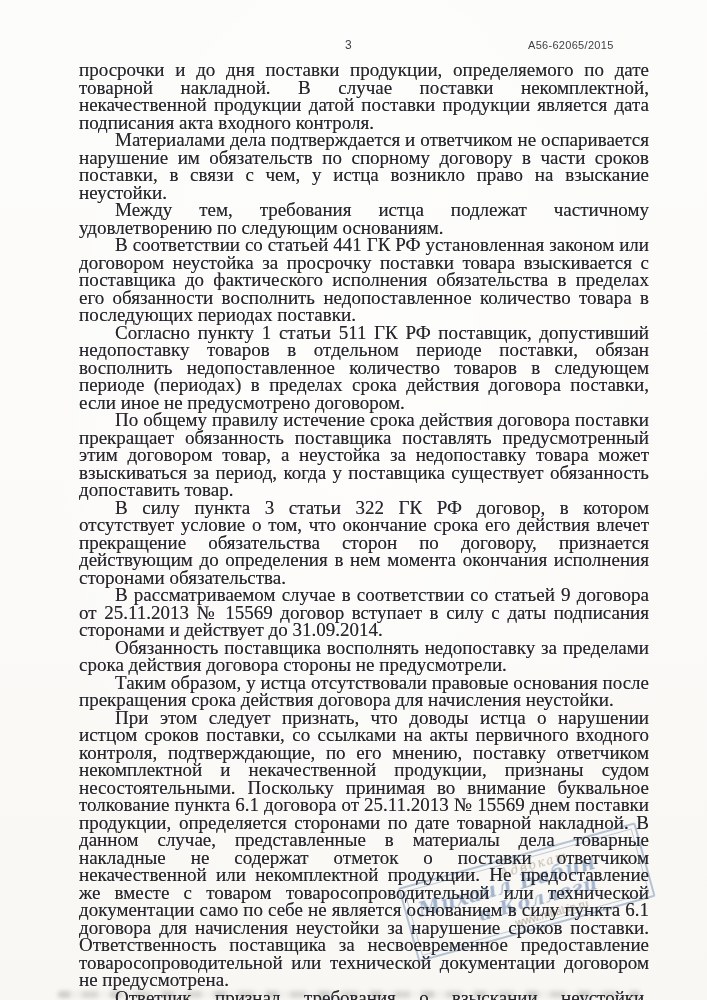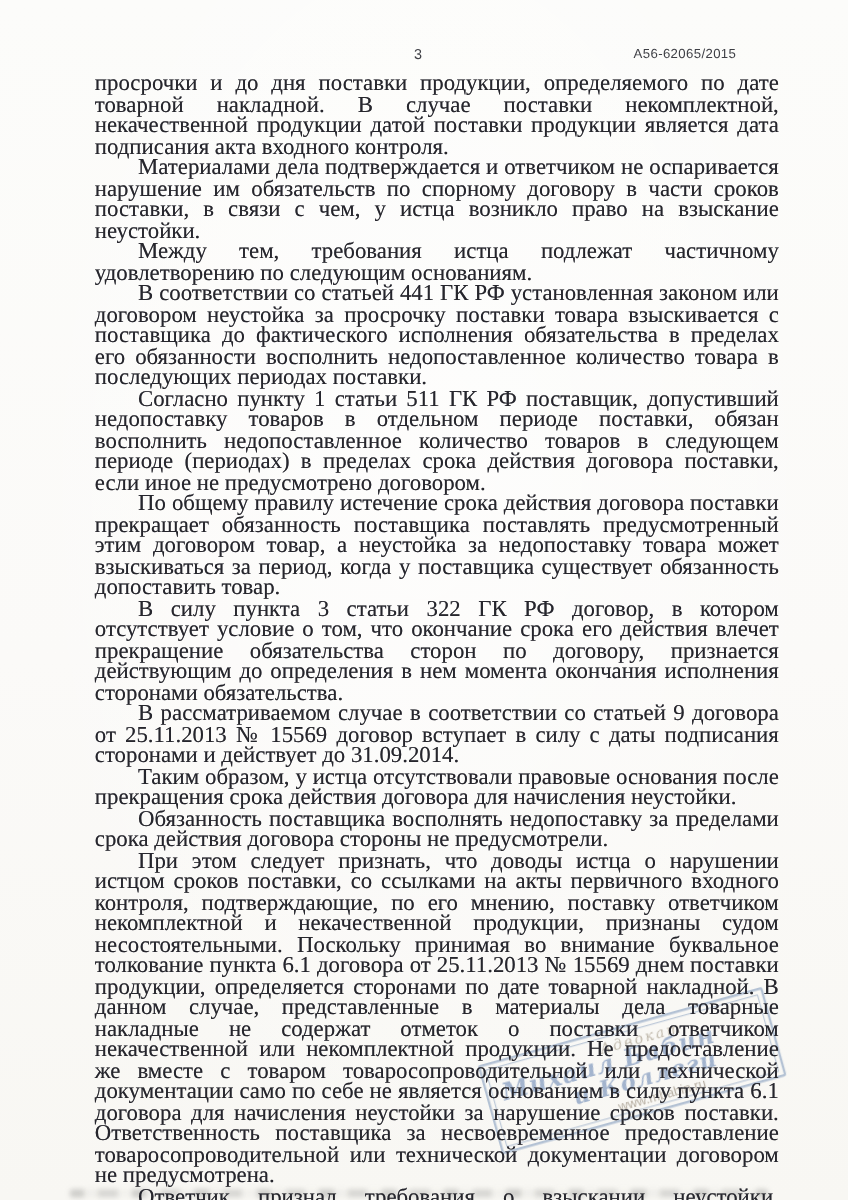--- a/index.html
+++ b/index.html
@@ -161,22 +161,22 @@
 
   <div class="doc-body">
       <p>просрочки и до дня поставки продукции, определяемого по дате товарной накладной. В случае поставки некомплектной, некачественной продукции датой поставки продукции является дата подписания акта входного контроля.</p>
       <p class="indent">Материалами дела подтверждается и ответчиком не оспаривается нарушение им обязательств по спорному договору в части сроков поставки, в связи с чем, у истца возникло право на взыскание неустойки.</p>
       <p class="indent">Между тем, требования истца подлежат частичному удовлетворению по следующим основаниям.</p>
       <p class="indent">В соответствии со статьей 441 ГК РФ установленная законом или договором неустойка за просрочку поставки товара взыскивается с поставщика до фактического исполнения обязательства в пределах его обязанности восполнить недопоставленное количество товара в последующих периодах поставки.</p>
       <p class="indent">Согласно пункту 1 статьи 511 ГК РФ поставщик, допустивший недопоставку товаров в отдельном периоде поставки, обязан восполнить недопоставленное количество товаров в следующем периоде (периодах) в пределах срока действия договора поставки, если иное не предусмотрено договором.</p>
       <p class="indent">По общему правилу истечение срока действия договора поставки прекращает обязанность поставщика поставлять предусмотренный этим договором товар, а неустойка за недопоставку товара может взыскиваться за период, когда у поставщика существует обязанность допоставить товар.</p>
       <p class="indent">В силу пункта 3 статьи 322 ГК РФ договор, в котором отсутствует условие о том, что окончание срока его действия влечет прекращение обязательства сторон по договору, признается действующим до определения в нем момента окончания исполнения сторонами обязательства.</p>
       <p class="indent">В рассматриваемом случае в соответствии со статьей 9 договора от 25.11.2013 № 15569 договор вступает в силу с даты подписания сторонами и действует до 31.09.2014.</p>
+      <p class="indent">Обязанность поставщика восполнять недопоставку за пределами срока действия договора стороны не предусмотрели.</p>
       <p class="indent">Таким образом, у истца отсутствовали правовые основания после прекращения срока действия договора для начисления неустойки.</p>
-      <p class="indent">Обязанность поставщика восполнять недопоставку за пределами срока действия договора стороны не предусмотрели.</p>
       <p class="indent">При этом следует признать, что доводы истца о нарушении истцом сроков поставки, со ссылками на акты первичного входного контроля, подтверждающие, по его мнению, поставку ответчиком некомплектной и некачественной продукции, признаны судом несостоятельными. Поскольку принимая во внимание буквальное толкование пункта 6.1 договора от 25.11.2013 № 15569 днем поставки продукции, определяется сторонами по дате товарной накладной. В данном случае, представленные в материалы дела товарные накладные не содержат отметок о поставки ответчиком некачественной или некомплектной продукции. Не предоставление же вместе с товаром товаросопроводительной или технической документации само по себе не является основанием в силу пункта 6.1 договора для начисления неустойки за нарушение сроков поставки. Ответственность поставщика за несвоевременное предоставление товаросопроводительной или технической документации договором не предусмотрена.</p>
       <p class="indent">Ответчик признал требования о взыскании неустойки, начисленной истцом в период действия договора, а именно с 06.01.2014 до 31.03.2014 в размере 392 224,10 руб. Контррасчет ответчика истцом по размеру не оспорен.</p>
       <p class="indent">На основании изложенного требования истца подлежат частичному удовлетворению, с отнесением на сторон в порядке статьи 140 АПК РФ судебных расходов по уплате государственной пошлины пропорционально удовлетворенным требованиям.</p>
     </div>
 
   <div class="scan-smudge"></div>
 
 </div>
 
 </body></html>

